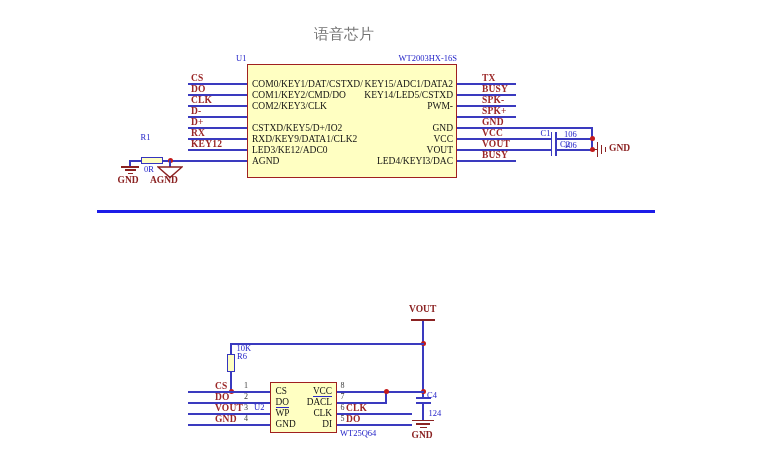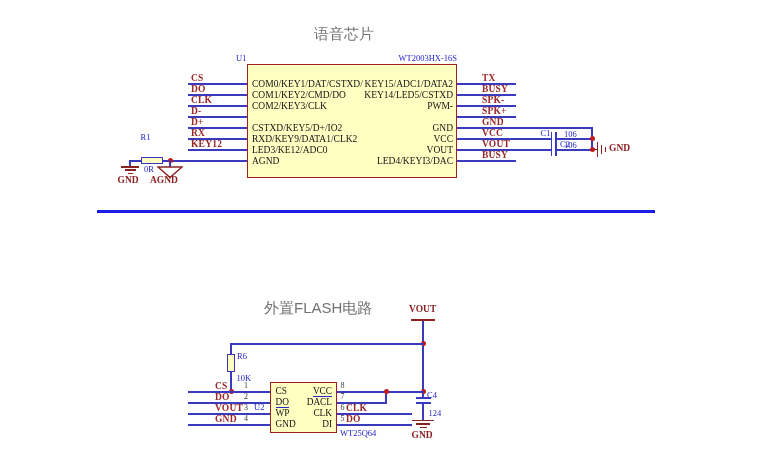--- a/index.html
+++ b/index.html
@@ -126,33 +126,32 @@
   <div class="dot" style="left:589.5px;top:136.3px"></div>
   <div class="dot" style="left:589.5px;top:147.3px"></div>
   <div class="gbar" style="left:593px;top:148.8px;width:4px;height:1.7px"></div>
   <div class="gbar" style="left:596.5px;top:142px;width:1.7px;height:14.5px"></div>
   <div class="gbar" style="left:600.6px;top:144.7px;width:1.7px;height:9px"></div>
   <div class="gbar" style="left:604.7px;top:147px;width:1.7px;height:4.6px"></div>
   <div class="pwr" style="left:609px;top:143.5px">GND</div>
 
   <div style="position:absolute;left:97px;top:210px;width:558px;height:3.4px;background:#1C1CE8"></div>
 
-  <div class="title" style="left:264px;top:299px">外置FLASH电路</div>
 
   <div class="pwr" style="left:409px;top:304.5px">VOUT</div>
   <div class="gbar" style="left:411px;top:319px;width:24px;height:2.2px"></div>
   <div class="w" style="left:422.2px;top:321px;width:1.6px;height:78px"></div>
   <div class="dot" style="left:420.5px;top:341.3px"></div>
   <div class="dot" style="left:420.5px;top:389.3px"></div>
 
   <div class="w" style="left:231px;top:343px;width:193px;height:1.6px"></div>
   <div class="w" style="left:230.2px;top:343px;width:1.6px;height:12px"></div>
   <div class="res" style="left:227.4px;top:354px;width:7.5px;height:17.5px"></div>
   <div class="ref" style="left:237px;top:351.5px">R6</div>
-  <div class="ref" style="left:236.5px;top:374px">10K</div>
+  <div class="ref" style="left:236.5px;top:344px">10K</div>
   <div class="w" style="left:230.2px;top:371px;width:1.6px;height:21px"></div>
   <div class="dot" style="left:228.5px;top:389.3px"></div>
 
   <div class="w" style="left:188px;top:391px;width:82px;height:1.6px"></div>
   <div class="w" style="left:188px;top:402px;width:82px;height:1.6px"></div>
   <div class="w" style="left:188px;top:413px;width:82px;height:1.6px"></div>
   <div class="w" style="left:188px;top:424px;width:82px;height:1.6px"></div>
   <div class="net" style="left:215px;top:382px">CS</div>
   <div class="net" style="left:215px;top:393px">DO</div>
   <div class="net" style="left:215px;top:404px">VOUT</div>

